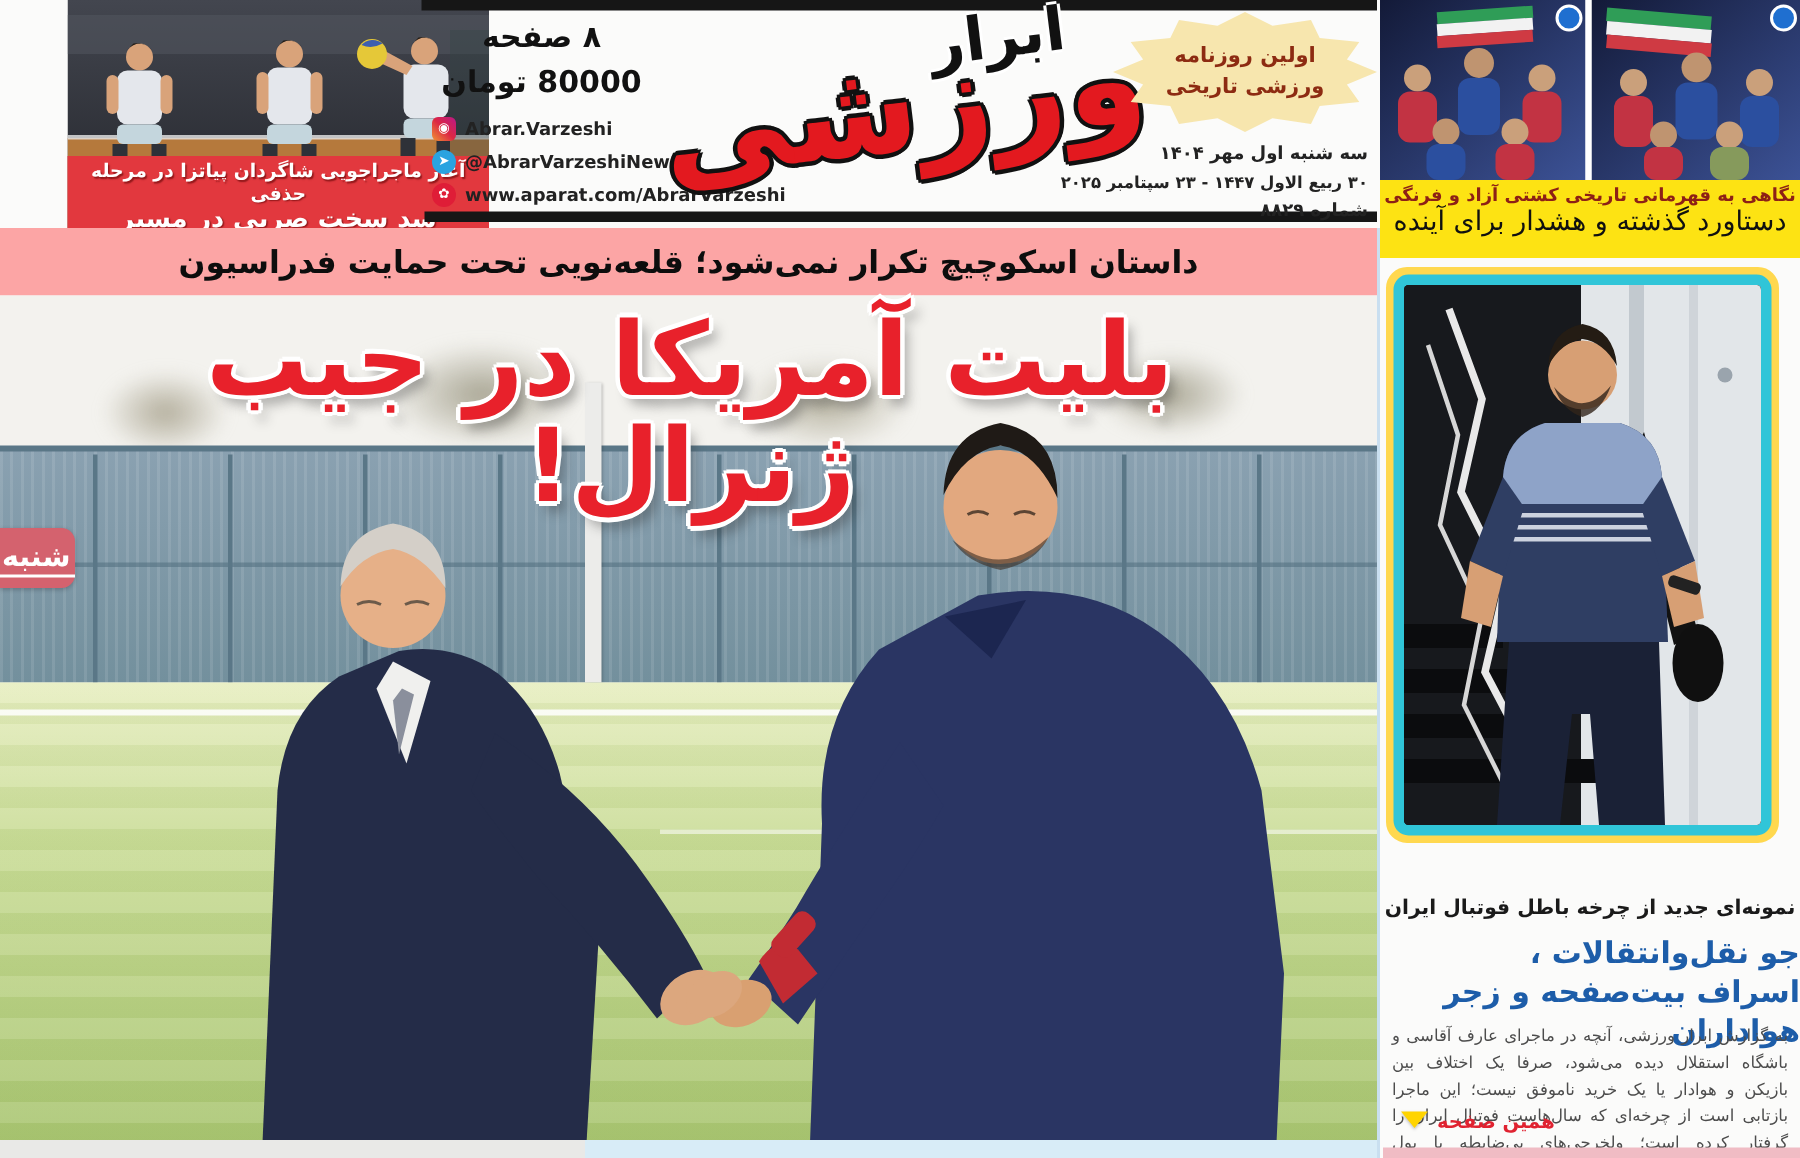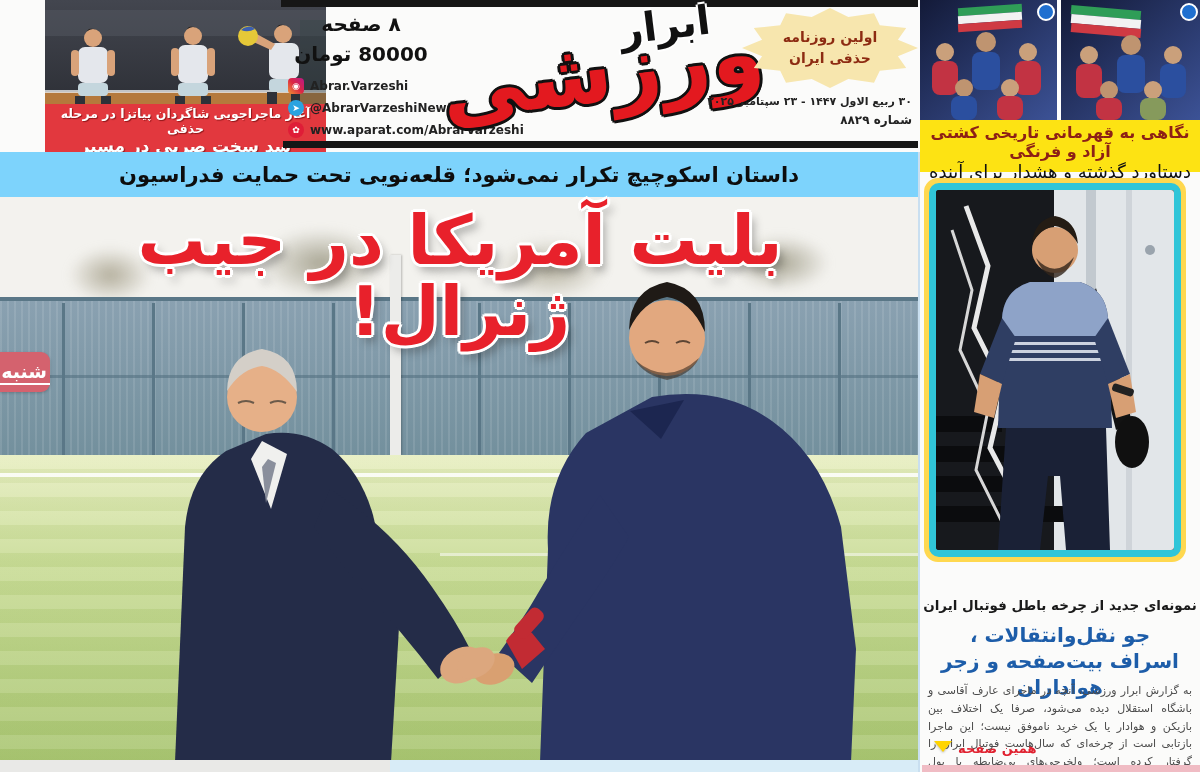--- a/index.html
+++ b/index.html
@@ -26,25 +26,25 @@
   .starburst div{font-size:14px;font-weight:bold;color:#8d2b12;direction:rtl;line-height:1.5;}
   .dateblock{direction:rtl;text-align:right;color:#222;font-size:12px;line-height:1.65;font-weight:bold;}
 
   
   .vb-captions{background:#e2383e;color:#fff;direction:rtl;text-align:center;}
   .vb-c1{font-size:12.5px;font-weight:bold;padding-top:2px;text-shadow:1px 1px 1px rgba(90,0,0,.6);}
   .vb-c2{font-size:17px;font-weight:bold;text-shadow:1px 1px 1px rgba(90,0,0,.6);}
 
   
   .wr-cap{background:#fde313;direction:rtl;text-align:center;}
-  .wr-l1{font-size:16px;font-weight:bold;color:#8d2016;padding-top:3px;}
+  .wr-l1{font-size:12px;font-weight:bold;color:#8d2016;padding-top:3px;}
   .wr-l2{font-size:18px;font-weight:normal;color:#101010;}
 
   
-  .strip{background:#7dd3fc;display:flex;align-items:center;justify-content:center;}
+  .strip{background:#fca5a5;display:flex;align-items:center;justify-content:center;}
   .strip span{font-size:21px;font-weight:bold;color:#0d0d0d;direction:rtl;}
 
   
   .scene{overflow:hidden;background:#f3f2ee;}
   .trees{position:absolute;left:0;top:0;width:100%;height:120px;filter:blur(5px);
      background:
        radial-gradient(60px 40px at 12% 65%, #b3ae9c 0%, rgba(179,174,156,0) 70%),
        radial-gradient(90px 50px at 35% 55%, #a9a694 0%, rgba(169,166,148,0) 70%),
        radial-gradient(80px 45px at 60% 60%, #b8b4a2 0%, rgba(184,180,162,0) 70%),
        radial-gradient(70px 40px at 85% 55%, #aaa795 0%, rgba(170,167,149,0) 70%);}
@@ -69,21 +69,21 @@
   .side-tab{background:#d4626e;border-radius:0 9px 9px 0;color:#fff;font-weight:bold;font-size:19px;
      display:flex;align-items:center;justify-content:flex-end;padding-left:4px;box-shadow:0 1px 3px rgba(0,0,0,.2);}
   .side-tab i{font-style:normal;border-bottom:2px solid #fff;padding:0 3px 1px 8px;}
 
   
   .divider{background:#c9dff0;}
   .frame{border:5px solid #ffd84f;border-radius:14px;background:#ffd84f;}
   .frame-inner{width:100%;height:100%;border:7px solid #30c5d8;border-radius:10px;overflow:hidden;background:#1d1f24;box-sizing:border-box;}
   .kicker-red{font-size:13.5px;font-weight:bold;color:#d7262c;direction:rtl;text-align:center;}
   .kicker-black{font-size:13.5px;font-weight:bold;color:#1a1a1a;direction:rtl;text-align:center;}
-  .story-title{font-size:20px;font-weight:bold;color:#1d5da9;direction:rtl;text-align:center;line-height:1.3;}
+  .story-title{font-size:20px;font-weight:bold;color:#1d5da9;direction:rtl;text-align:right;line-height:1.3;}
   .story-body{font-size:11px;color:#4c4c4c;direction:rtl;text-align:justify;line-height:1.62;}
   .more{display:flex;gap:6px;}
   .more .lbl{font-size:13px;font-weight:bold;color:#e02230;}
   .tri{width:0;height:0;border-left:9px solid transparent;border-right:9px solid transparent;border-top:11px solid #ffd400;filter:drop-shadow(0 1px 1px rgba(0,0,0,.25));}
 
   .bottom-strip-a{background:#e9e9e7;}
   .bottom-strip-b{background:#d8ecf7;}
   .bottom-strip-c{background:#f0bcc4;}
 </style>
 </head>
@@ -160,24 +160,25 @@
   <div class="abs social-row" style="left:288px;top:122px;">
     <span class="icon-badge ap">✿</span>
     <span>www.aparat.com/AbrarVarzeshi</span>
   </div>
 
   <div class="abs logo-red c" style="left:440px;top:28px;width:320px;">ورزشی</div>
   <div class="abs logo-black c" style="left:590px;top:2px;width:150px;">ابرار</div>
 
   <div class="abs starburst" style="left:742px;top:8px;width:176px;height:80px;">
     <div>اولین روزنامه</div>
-    <div>حذفی ایران</div>
+    <div>ورزشی تاریخی</div>
   </div>
 
   <div class="abs dateblock" style="left:690px;top:93px;width:222px;">
+    <div>سه شنبه اول مهر ۱۴۰۴</div>
     <div style="font-size:11px;">۳۰ ربیع الاول ۱۴۴۷ - ۲۳ سپتامبر ۲۰۲۵</div>
     <div>شماره ۸۸۲۹</div>
   </div>
 
   <div class="abs" style="left:920px;top:0;width:280px;height:120px;background:#fff;">
     <svg width="280" height="120" viewBox="0 0 280 120">
       <defs>
         <linearGradient id="wbg" x1="0" y1="0" x2="1" y2="1">
           <stop offset="0" stop-color="#131a38"></stop>
             <stop offset="1" stop-color="#3c5296"></stop>

